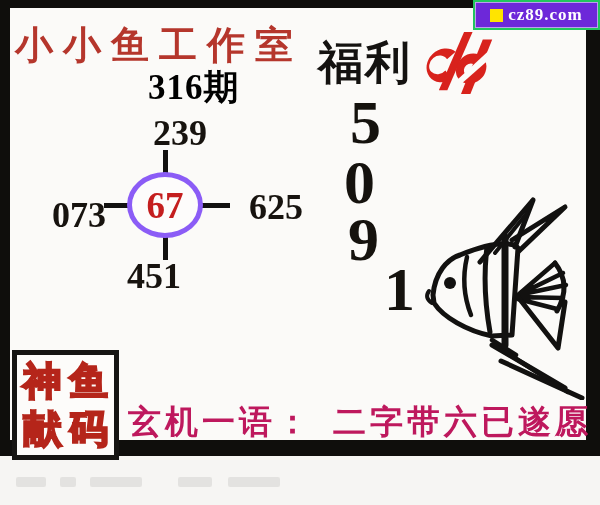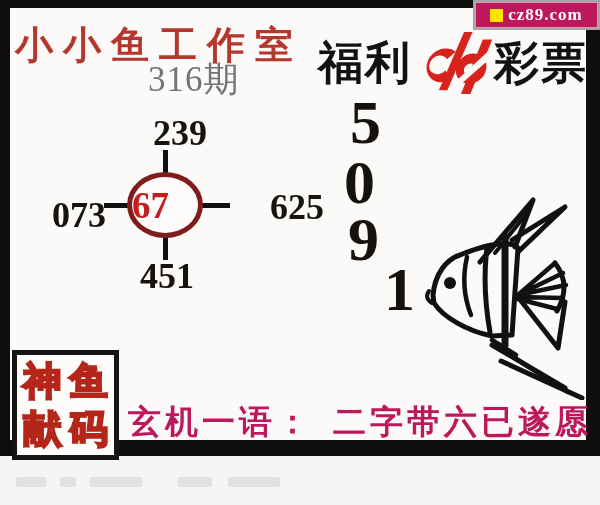--- a/index.html
+++ b/index.html
@@ -4,43 +4,43 @@
 <style>
   html,body{margin:0;padding:0;background:#e8e6e3;}
   .page{position:relative;width:600px;height:505px;overflow:hidden;background:#f5f4f2;
         font-family:"Liberation Sans",sans-serif;}
   
   .poster-frame{position:absolute;left:0;top:0;width:600px;height:456px;background:#0f0e0c;}
   .poster-inner{position:absolute;left:10px;top:8px;right:14px;bottom:16px;background:#fbfaf8;}
 
   
   .cz-badge{position:absolute;right:0;top:0;width:127px;height:30px;z-index:9;
-            background:#be185d;border:2px solid #a3a3a3;box-shadow:inset 0 0 0 1px rgba(255,255,255,.55);
+            background:#6d28d9;border:2px solid #22c55e;box-shadow:inset 0 0 0 1px rgba(255,255,255,.55);
             display:flex;align-items:center;justify-content:center;gap:5px;box-sizing:border-box;}
   .cz-badge .ysq{width:13px;height:13px;background:#ffe400;flex:0 0 auto;}
   .cz-badge .lbl{color:#ffffff;font-family:"Liberation Serif",serif;font-size:17px;font-weight:700;letter-spacing:1px;}
 
   .studio-title{position:absolute;left:15px;top:20px;font-size:38px;font-weight:700;color:#b5362c;
                 letter-spacing:10px;font-family:"Liberation Serif",serif;white-space:nowrap;z-index:3;text-align:center;}
-  .issue-number{position:absolute;left:148px;top:56px;font-size:35px;font-weight:400;color:#737373;
+  .issue-number{position:absolute;left:148px;top:64px;font-size:35px;font-weight:700;color:#000000;
                 font-family:"Liberation Serif",serif;letter-spacing:1px;z-index:3;}
 
   .brand-row{position:absolute;left:318px;top:30px;height:66px;display:flex;align-items:center;z-index:3;text-align:right;}
   .brand-txt{font-size:45px;font-weight:800;color:#141210;letter-spacing:2px;white-space:nowrap;}
   .brand-logo{width:80px;height:66px;margin:0 1px;flex:0 0 auto;}
 
   
   .hub-num{position:absolute;font-family:"Liberation Serif",serif;font-size:36px;font-weight:700;
            color:#17130f;z-index:3;line-height:1;}
   .hub-top{left:127px;top:115px;width:80px;text-align:right;}
-  .hub-bottom{left:127px;top:258px;width:80px;text-align:center;}
+  .hub-bottom{left:127px;top:258px;width:80px;}
   .hub-left{left:36px;top:189px;width:70px;text-align:right;margin-top:8px;}
-  .hub-right{left:244px;top:189px;width:80px;text-align:right;}
-  .hub-circle{position:absolute;left:127px;top:172px;width:66px;height:56px;border:5px solid #7f1d1d;
-              border-radius:50%;background:#fdfcfb;display:flex;align-items:center;z-index:3;}
+  .hub-right{left:236px;top:189px;width:80px;text-align:center;}
+  .hub-circle{position:absolute;left:127px;top:172px;width:66px;height:56px;border:5px solid #8b5cf6;
+              border-radius:50%;background:#fdfcfb;display:flex;align-items:center;justify-content:center;z-index:3;}
   .hub-center{font-family:"Liberation Serif",serif;font-size:37px;font-weight:700;color:#c41e1e;line-height:1;}
   .conn{position:absolute;background:#121110;z-index:2;}
   .conn-t{left:163px;top:150px;width:5px;height:24px;}
   .conn-b{left:163px;top:236px;width:5px;height:24px;}
   .conn-l{left:104px;top:203px;width:25px;height:5px;}
   .conn-r{left:201px;top:203px;width:29px;height:5px;}
 
   
   .v-digit{position:absolute;font-family:"Liberation Serif",serif;font-size:62px;font-weight:700;
            color:#15120e;line-height:1;z-index:3;}
@@ -93,21 +93,20 @@
     <svg class="brand-logo" viewBox="0 0 80 70">
       <g transform="skewX(-8) translate(8,0)" fill="#d8221c">
         <path d="M38 23 A18 18 0 1 0 38 52 L30 43 A10 10 0 1 1 30 31 Z"></path>
         <path d="M44 2 L53 2 L35 64 L26 64 Z"></path>
         <circle cx="57" cy="41" r="16"></circle>
         <circle cx="56" cy="42" r="6.5" fill="#fbfaf8"></circle>
         <path d="M65 10 L75 10 L60 68 L50 68 Z"></path>
         <path d="M40 57 L74 21 L79 27 L45 61 Z" fill="#fbfaf8"></path>
       </g>
     </svg>
-    <span class="brand-txt">彩票</span>
   </div>
 
   <div class="hub-num hub-top">239</div>
   <div class="hub-num hub-left">073</div>
   <div class="hub-num hub-right">625</div>
   <div class="hub-num hub-bottom">451</div>
   <div class="conn conn-t"></div>
   <div class="conn conn-b"></div>
   <div class="conn conn-l"></div>
   <div class="conn conn-r"></div>

